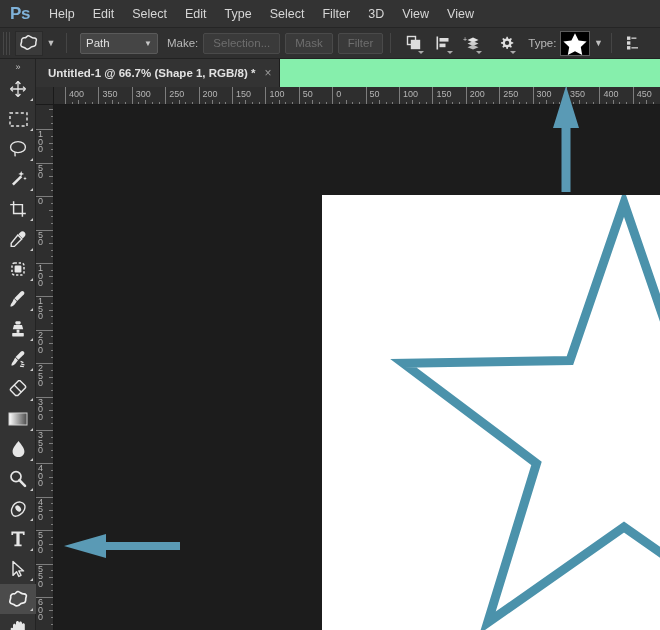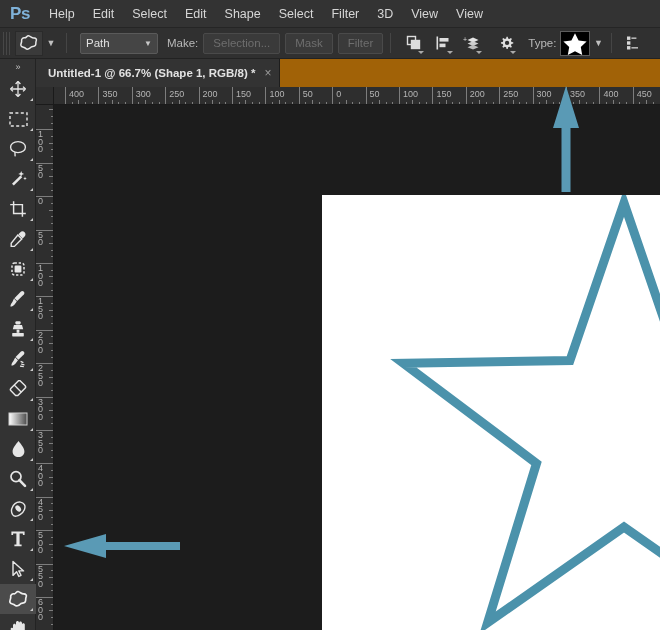--- a/index.html
+++ b/index.html
@@ -84,21 +84,21 @@
   }
   .shape-swatch {
     width: 30px; height: 25px; background: #000;
     border: 1px solid #5d5d5d; margin-left: 4px;
     display: flex; align-items: center; justify-content: center;
   }
 
   
   #tabbar {
     position: absolute; left: 36px; top: 59px; width: 624px; height: 28px;
-    background: #a16207; display: flex; align-items: center;
+    background: #86efac; display: flex; align-items: center;
   }
   #doc-tab {
     height: 28px; background: #333333;
     display: flex; align-items: center; padding: 0 8px 0 12px;
     color: #e2e2e2; font-size: 11.5px; font-weight: bold;
     border-right: 1px solid #1d1d1d;
   }
   #doc-tab .closex {
     margin-left: 9px; color: #9a9a9a; font-size: 12px; font-weight: normal;
   }
@@ -173,21 +173,21 @@
 <body>
 
 <div id="app">
 
   <div id="menubar">
     <div id="ps-logo">Ps</div>
     <div class="menu-item">Help</div>
     <div class="menu-item">Edit</div>
     <div class="menu-item">Select</div>
     <div class="menu-item">Edit</div>
-    <div class="menu-item">Shape</div>
+    <div class="menu-item">Type</div>
     <div class="menu-item">Select</div>
     <div class="menu-item">Filter</div>
     <div class="menu-item">3D</div>
     <div class="menu-item">View</div>
     <div class="menu-item">View</div>
   </div>
 
   <div id="optionsbar">
     <div class="opt-grip"></div>
 

